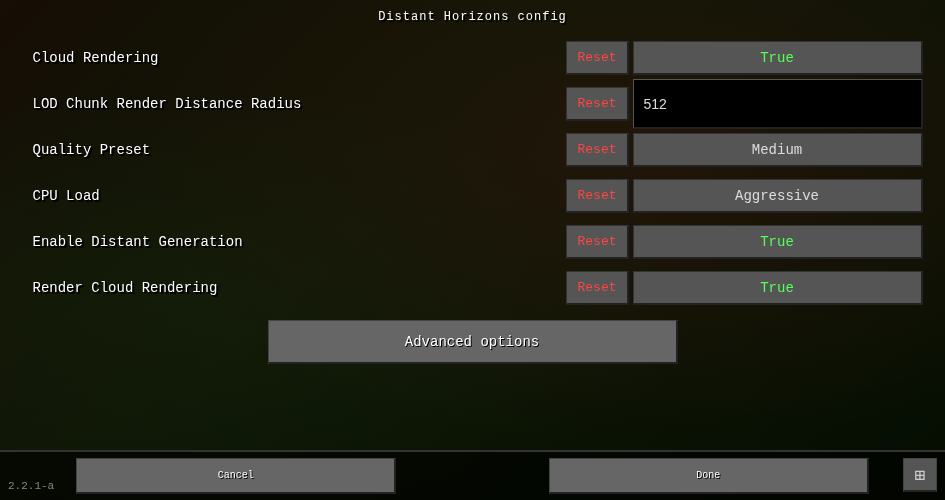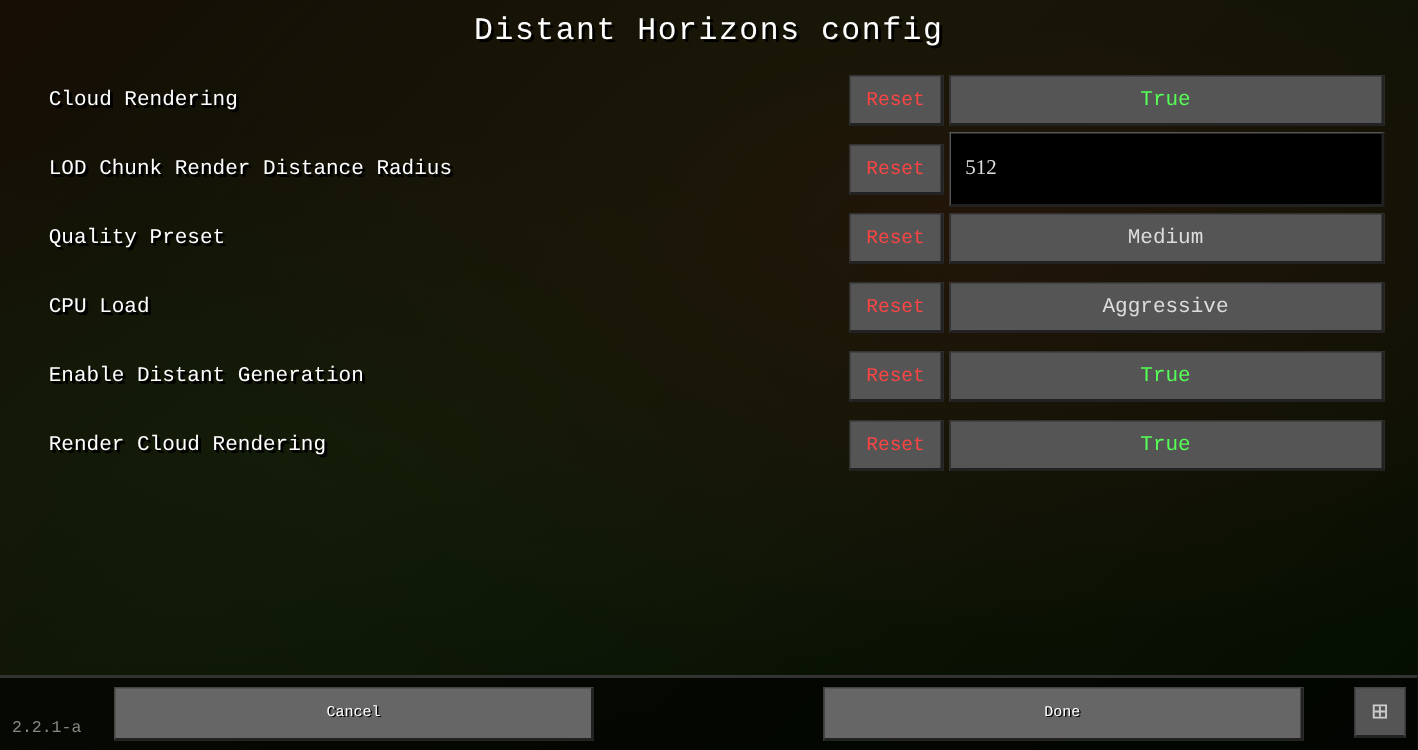--- a/index.html
+++ b/index.html
@@ -35,21 +35,21 @@
       top: 10px;
       left: 50%;
       transform: translateX(-50%);
       width: 920px;
       z-index: 10;
     }
 
     .dialog-title {
       text-align: center;
       color: #ffffff;
-      font-size: 21px;
+      font-size: 12px;
       letter-spacing: 1px;
       margin-bottom: 14px;
       font-family: 'Courier New', monospace;
       text-shadow: 2px 2px 0 #000;
     }
 
     .config-area {
       background: rgba(0,0,0,0.0);
       padding: 0 10px;
     }
@@ -110,21 +110,21 @@
       color: #dddddd;
     }
 
     .value-input {
       background: #000000;
       border: 1px solid #555;
       border-bottom: 2px solid #222;
       border-right: 2px solid #222;
       color: #dddddd;
       font-size: 14px;
-      font-family: Liberation Serif, serif;
+      font-family: Liberation Sans, sans-serif;
       padding: 4px 10px;
       width: 290px;
       height: 50px;
       outline: none;
     }
 
     .advanced-btn-row {
       display: flex;
       justify-content: center;
       margin-top: 12px;
@@ -268,20 +268,23 @@
 
     <div class="config-row">
       <div class="config-label">Render Cloud Rendering</div>
       <div class="config-controls">
         <button class="reset-btn">Reset</button>
         <button class="value-btn">True</button>
       </div>
     </div>
   </div>
 
+  <div class="advanced-btn-row">
+    <button class="advanced-btn">Advanced options</button>
+  </div>
 </div>
 
 <div class="footer-bar">
   <div class="footer-left">
     <button class="footer-btn">Cancel</button>
   </div>
   <div class="footer-right">
     <button class="footer-btn">Done</button>
   </div>
 </div>

